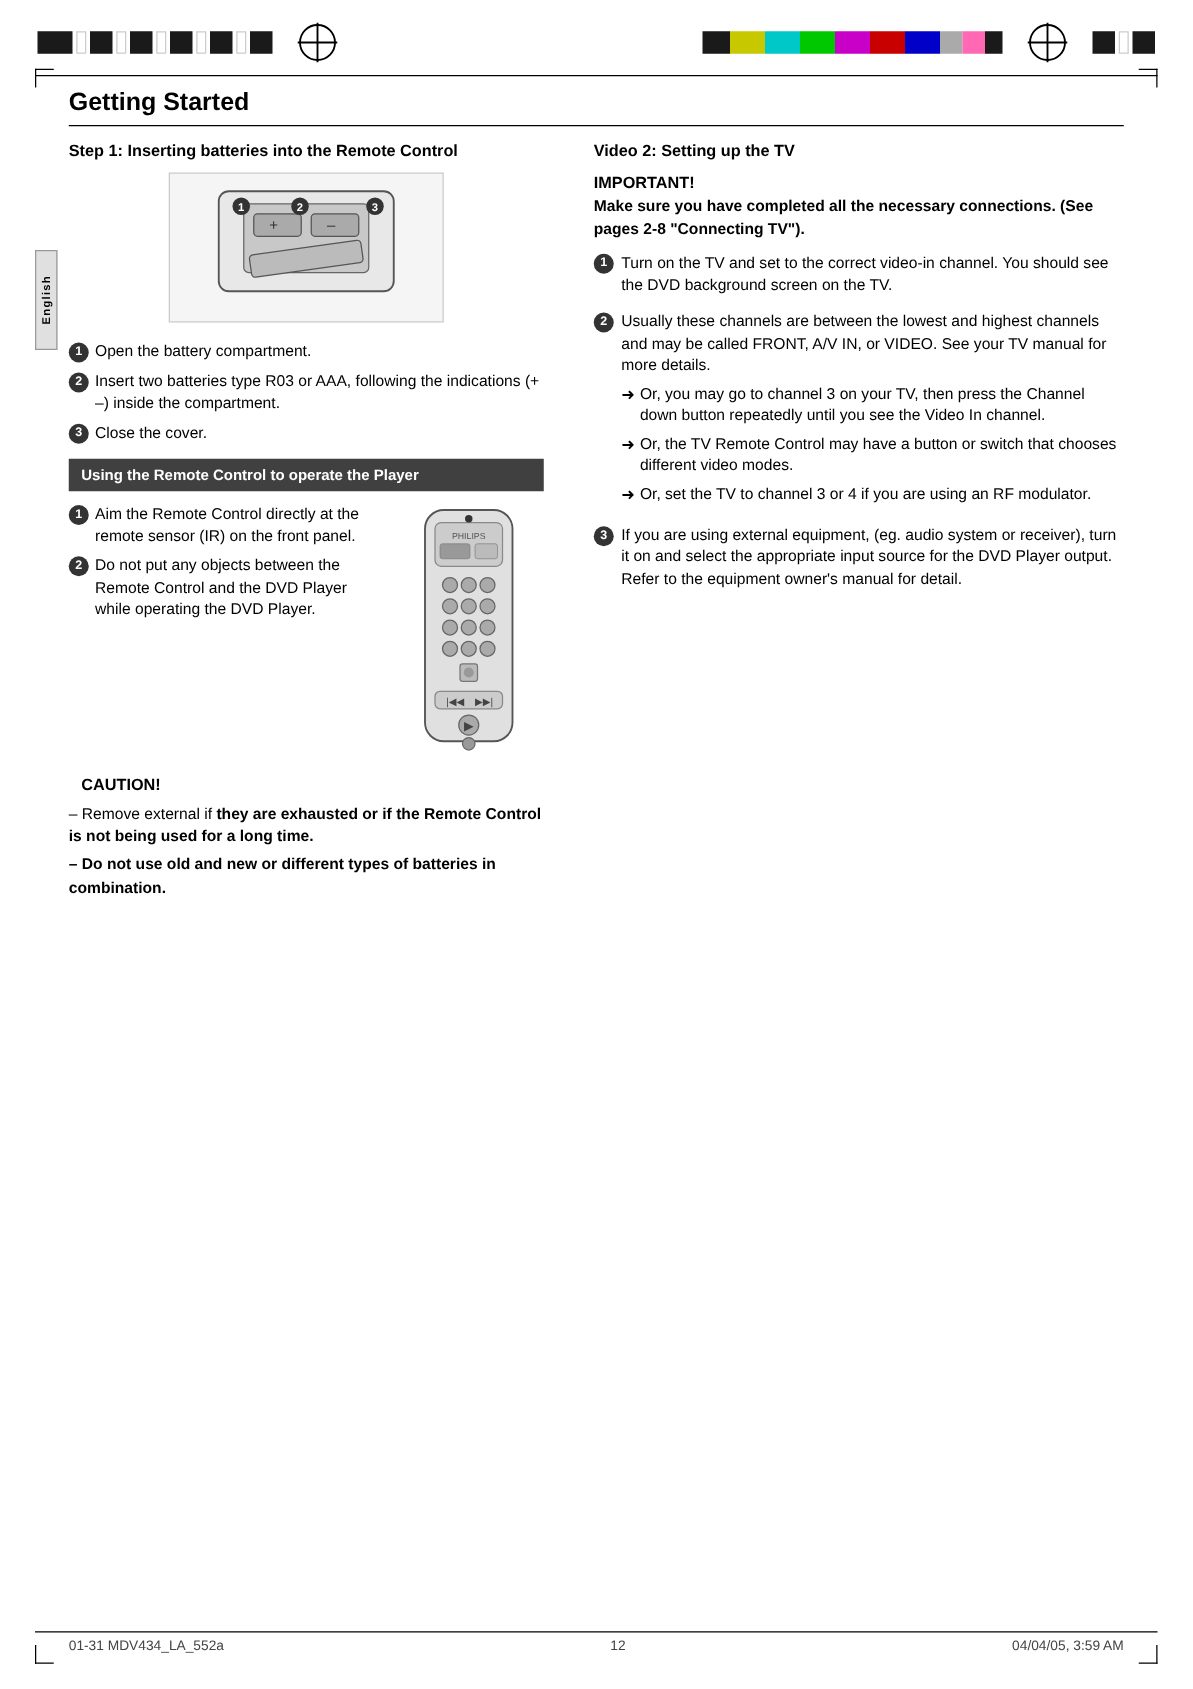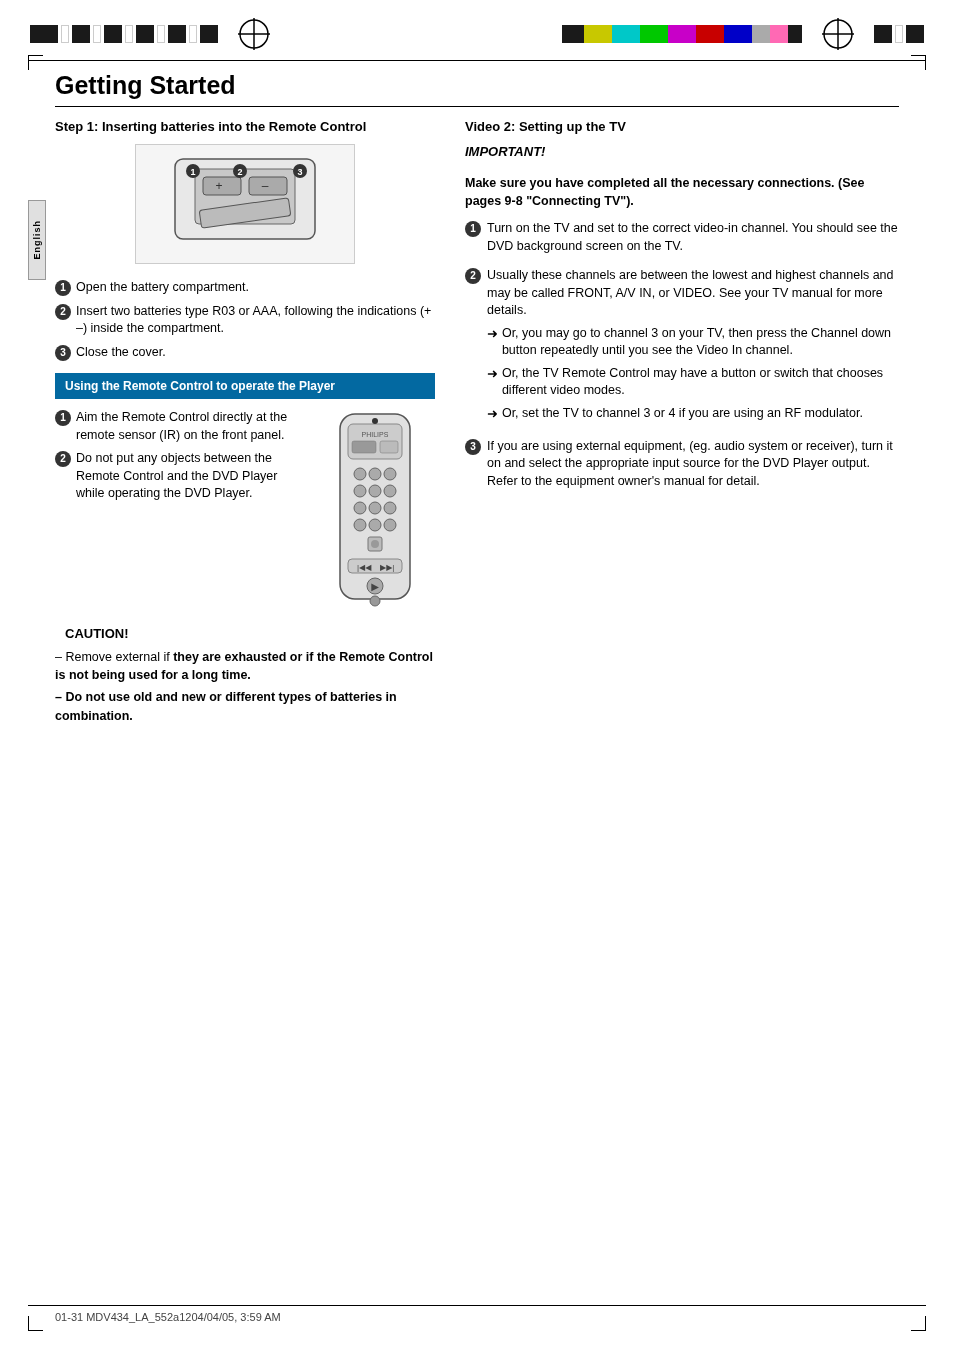--- a/index.html
+++ b/index.html
@@ -71,31 +71,31 @@
       letter-spacing: 1px;
     }
 
     
     .main-content {
       padding: 10px 55px 20px 55px;
     }
 
     
     .page-title {
-      font-size: 25px;
+      font-size: 20px;
       font-weight: bold;
       margin-bottom: 12px;
       padding-bottom: 6px;
       border-bottom: 1.5px solid #000;
     }
 
     
     .columns {
       display: flex;
-      gap: 30px;
+      gap: 40px;
     }
     .col-left {
       flex: 0 0 380px;
     }
     .col-right {
       flex: 1;
     }
 
     
     .step-header {
@@ -139,21 +139,21 @@
       background: #333;
       color: #fff;
       font-size: 10px;
       font-weight: bold;
       flex-shrink: 0;
       margin-top: 1px;
     }
 
     
     .remote-control-box {
-      background: #0369a1;
+      background: #404040;
       color: #fff;
       padding: 6px 10px;
       font-size: 12px;
       font-weight: bold;
       margin-bottom: 10px;
       margin-top: 12px;
     }
 
     
     .remote-section {
@@ -184,22 +184,21 @@
     }
     .caution-dash {
       margin-bottom: 3px;
     }
     .bold-text { font-weight: bold; }
 
     
     .step2-important {
       font-weight: bold;
       font-size: 13px;
-      margin-bottom: 16px;
-      font-style: italic;
+      margin-bottom: 4px;
     }
     .step2-make-sure {
       font-weight: bold;
       font-size: 12.5px;
       margin-bottom: 10px;
       line-height: 1.4;
     }
     .arrow-text {
       display: flex;
       gap: 4px;
@@ -219,20 +218,21 @@
       display: flex;
       gap: 6px;
       margin-bottom: 12px;
       font-size: 12.5px;
       line-height: 1.4;
     }
 
     
     .page-footer {
       display: flex;
+      justify-content: space-between;
       align-items: center;
       padding: 8px 55px;
       font-size: 11px;
       color: #444;
       margin-top: auto;
       position: absolute;
       bottom: 20px;
       left: 0;
       right: 0;
     }
@@ -445,21 +445,21 @@
           <span class="bold-text">– Do not use old and new or different types of batteries in combination.</span>
         </div>
       </div>
     </div>
 
     <div class="col-right">
 
       <div class="step-header">Video 2:    Setting up the TV</div>
 
       <div class="step2-important">IMPORTANT!</div>
-      <div class="step2-make-sure">Make sure you have completed all the necessary connections. (See pages 9-8 "Connecting TV").</div>
+      <div class="step2-make-sure">Make sure you have completed all the necessary connections. (See pages 2-8 "Connecting TV").</div>
 
       <ul class="step2-list">
         <li>
           <span class="step-num-circle">1</span>
           <span>Turn on the TV and set to the correct video-in channel. You should see the DVD background screen on the TV.</span>
         </li>
         <li>
           <span class="step-num-circle">2</span>
           <div>
             <div>Usually these channels are between the lowest and highest channels and may be called FRONT, A/V IN, or VIDEO. See your TV manual for more details.</div>

